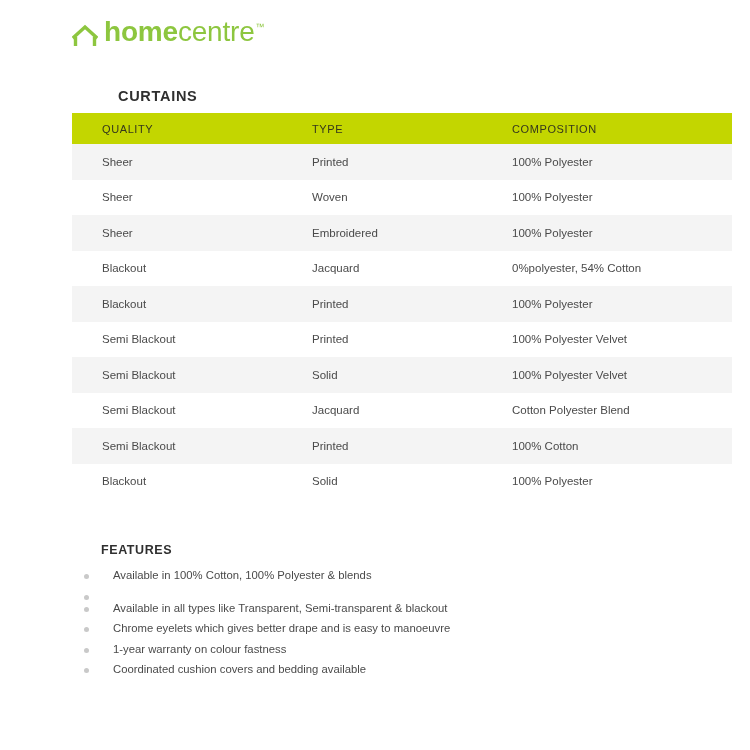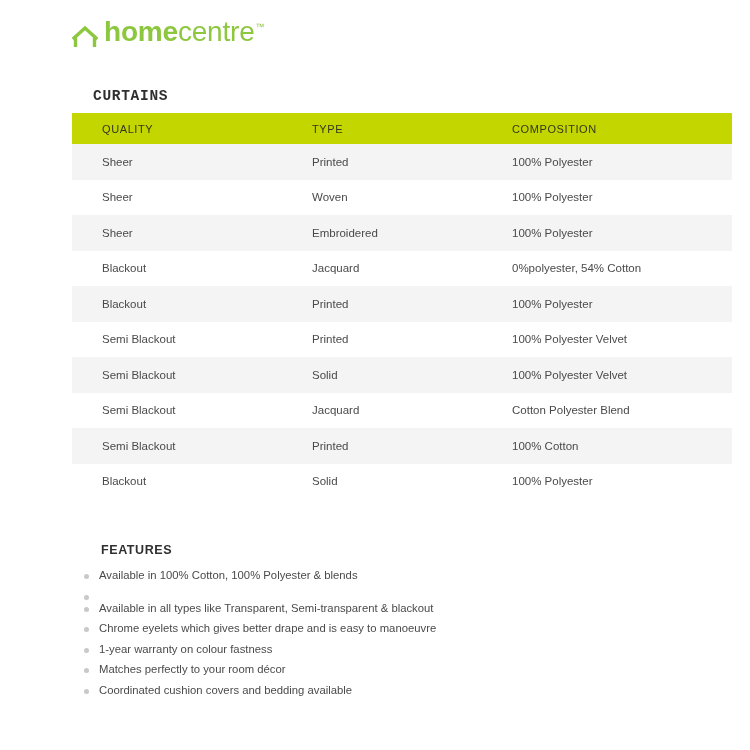--- a/index.html
+++ b/index.html
@@ -21,21 +21,21 @@
     height: 750px;
     box-sizing: border-box;
   }
 
   
   .brand {
     position: absolute;
     left: 72px;
     top: 18px;
     display: flex;
-    align-items: center;
+    align-items: flex-start;
   }
   .brand-mark {
     width: 26px;
     height: 26px;
     margin-right: 6px;
     position: relative;
     top: 4px;
   }
   .brand-text {
     font-size: 28px;
@@ -54,27 +54,26 @@
     font-size: 9px;
     color: #8dc63f;
     position: relative;
     top: -11px;
     left: 1px;
   }
 
   
   .section-title {
     position: absolute;
-    left: 93px;
+    left: 118px;
     top: 88px;
     font-size: 14.5px;
     font-weight: bold;
     letter-spacing: 0.7px;
     color: #2f2f2f;
-    font-family: Liberation Mono, monospace;
   }
 
   
   .table {
     position: absolute;
     left: 72px;
     top: 113px;
     width: 606px;
     border-collapse: collapse;
     table-layout: fixed;
@@ -121,20 +120,21 @@
     font-size: 12.5px;
     font-weight: bold;
     letter-spacing: 0.6px;
     color: #2f2f2f;
     margin-bottom: 12px;
   }
   .feature-item {
     display: flex;
     align-items: flex-start;
     margin-bottom: 7px;
+    gap: 14px;
   }
   .feature-bullet {
     width: 5px;
     height: 5px;
     border-radius: 50%;
     background: #c9c9c9;
     margin-right: 10px;
     margin-left: -17px;
     position: relative;
     top: 5px;
@@ -245,21 +245,17 @@
     <div class="feature-item">
       <span class="feature-bullet"></span>
       <span class="feature-text">Chrome eyelets which gives better drape and is easy to manoeuvre</span>
     </div>
     <div class="feature-item">
       <span class="feature-bullet"></span>
       <span class="feature-text">1-year warranty on colour fastness</span>
     </div>
     <div class="feature-item">
       <span class="feature-bullet"></span>
-      <span class="feature-text">Matches perfectly to your room décor</span>
-    </div>
-    <div class="feature-item">
-      <span class="feature-bullet"></span>
       <span class="feature-text">Coordinated cushion covers and bedding available</span>
     </div>
   </div>
 
 </div>
 
 </body></html>

